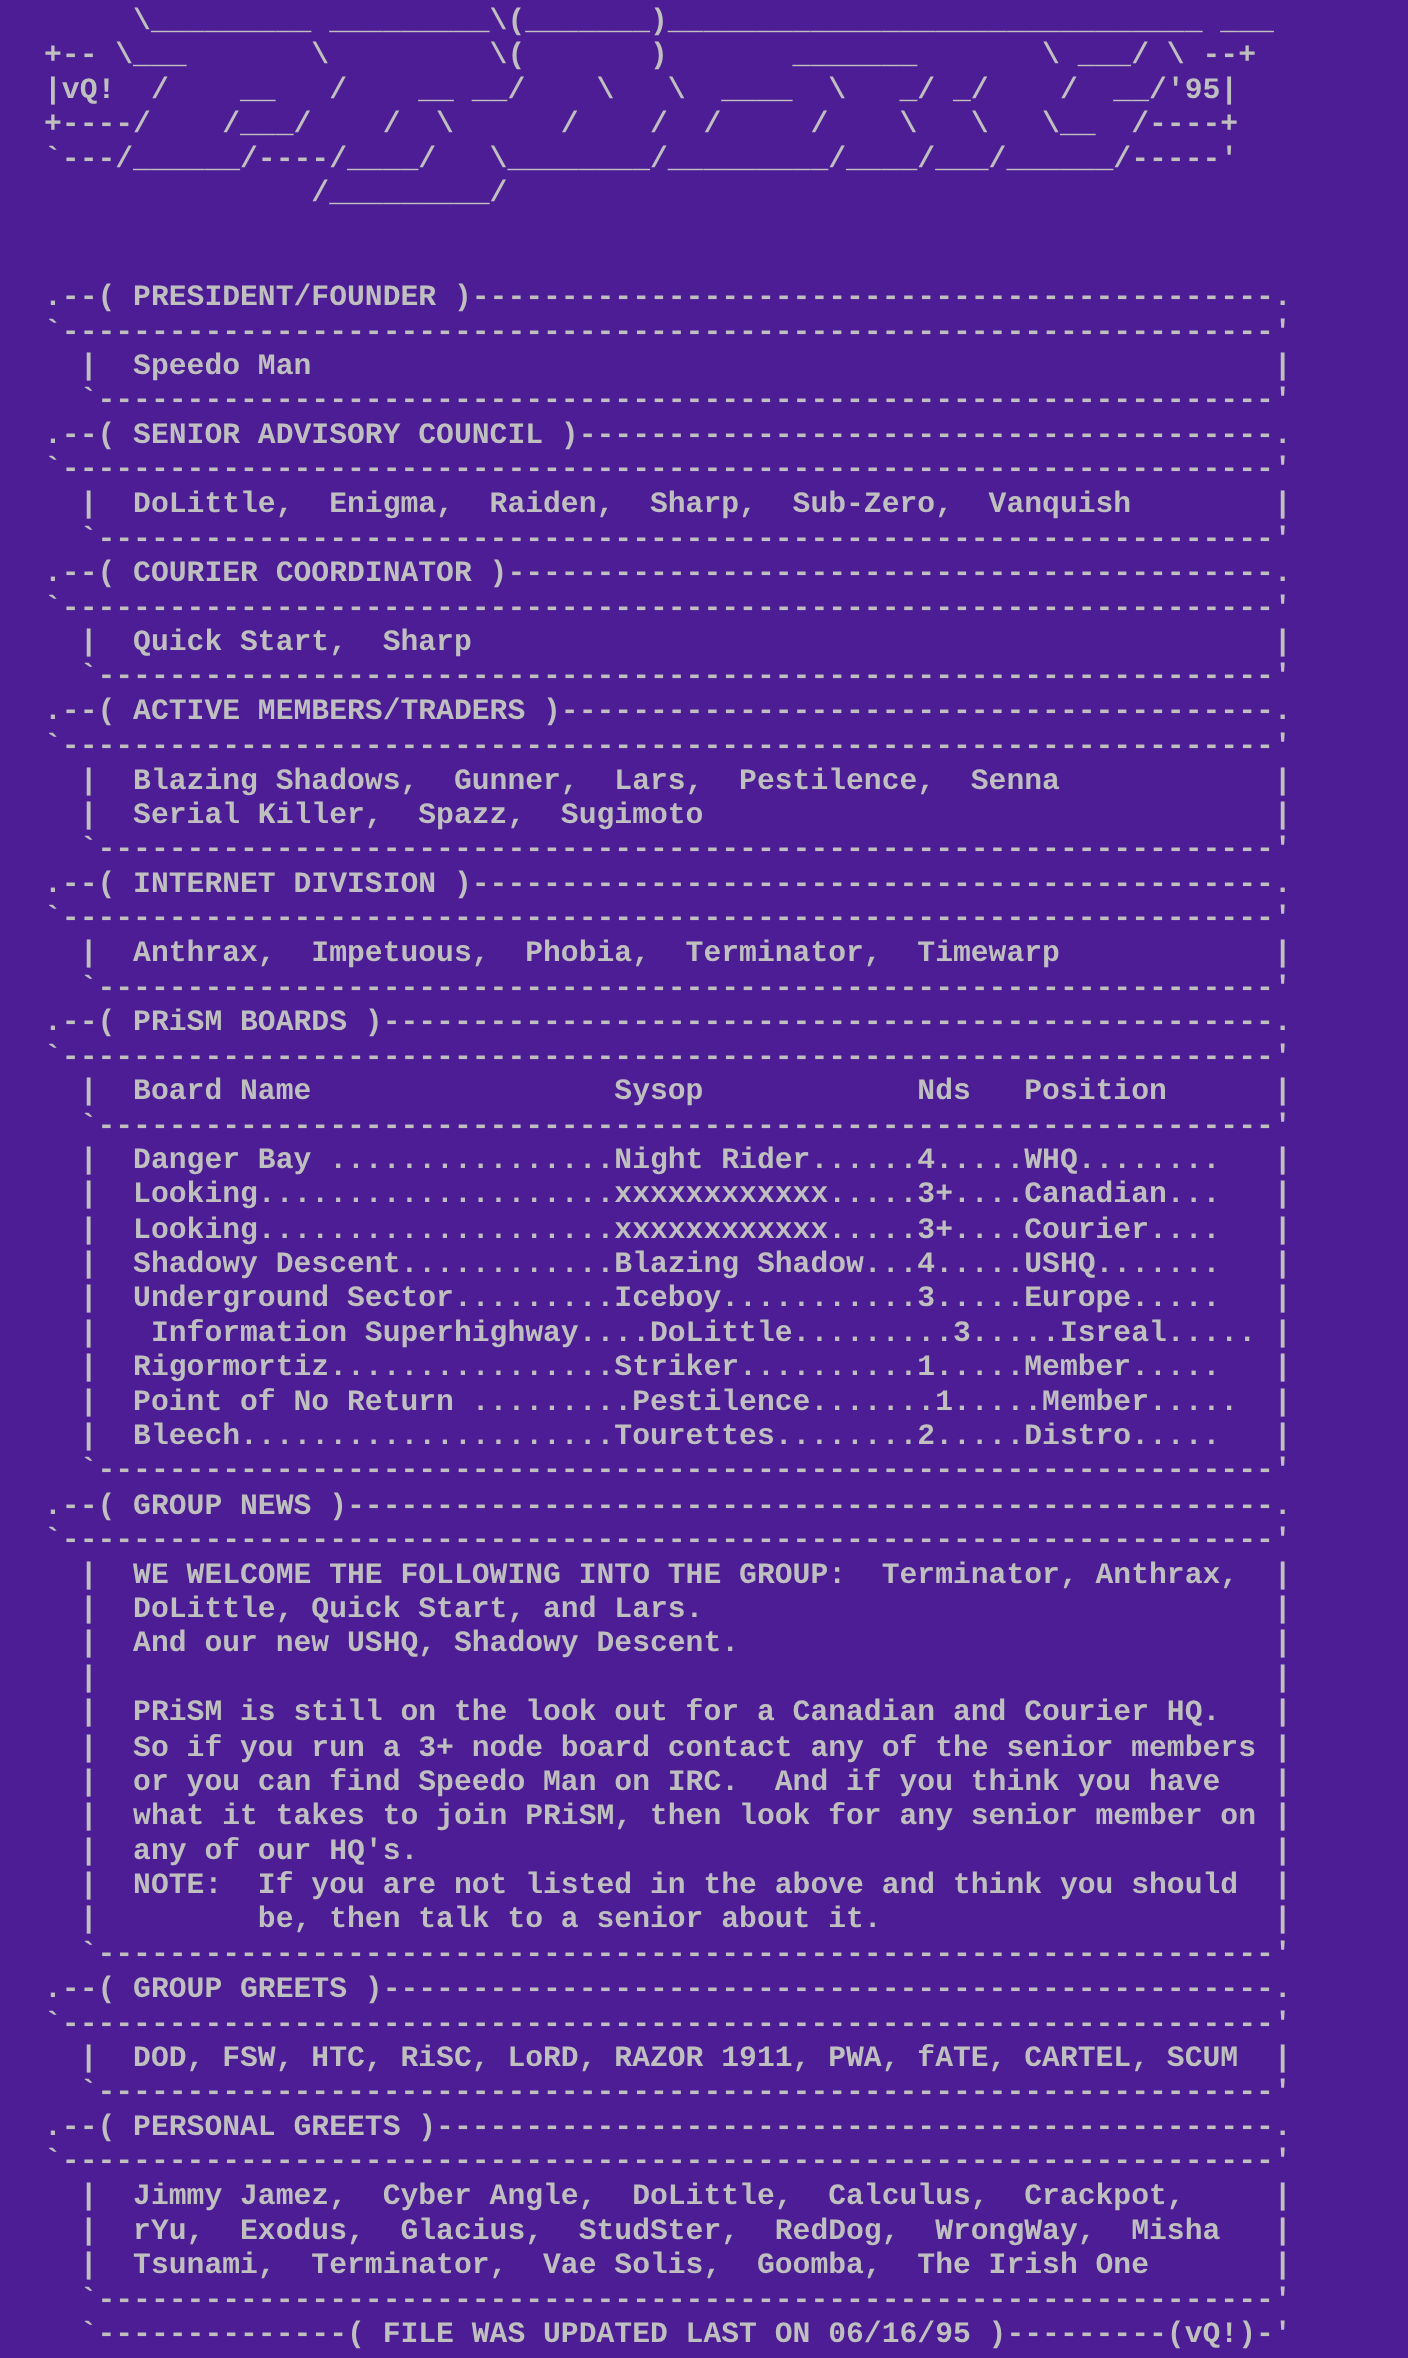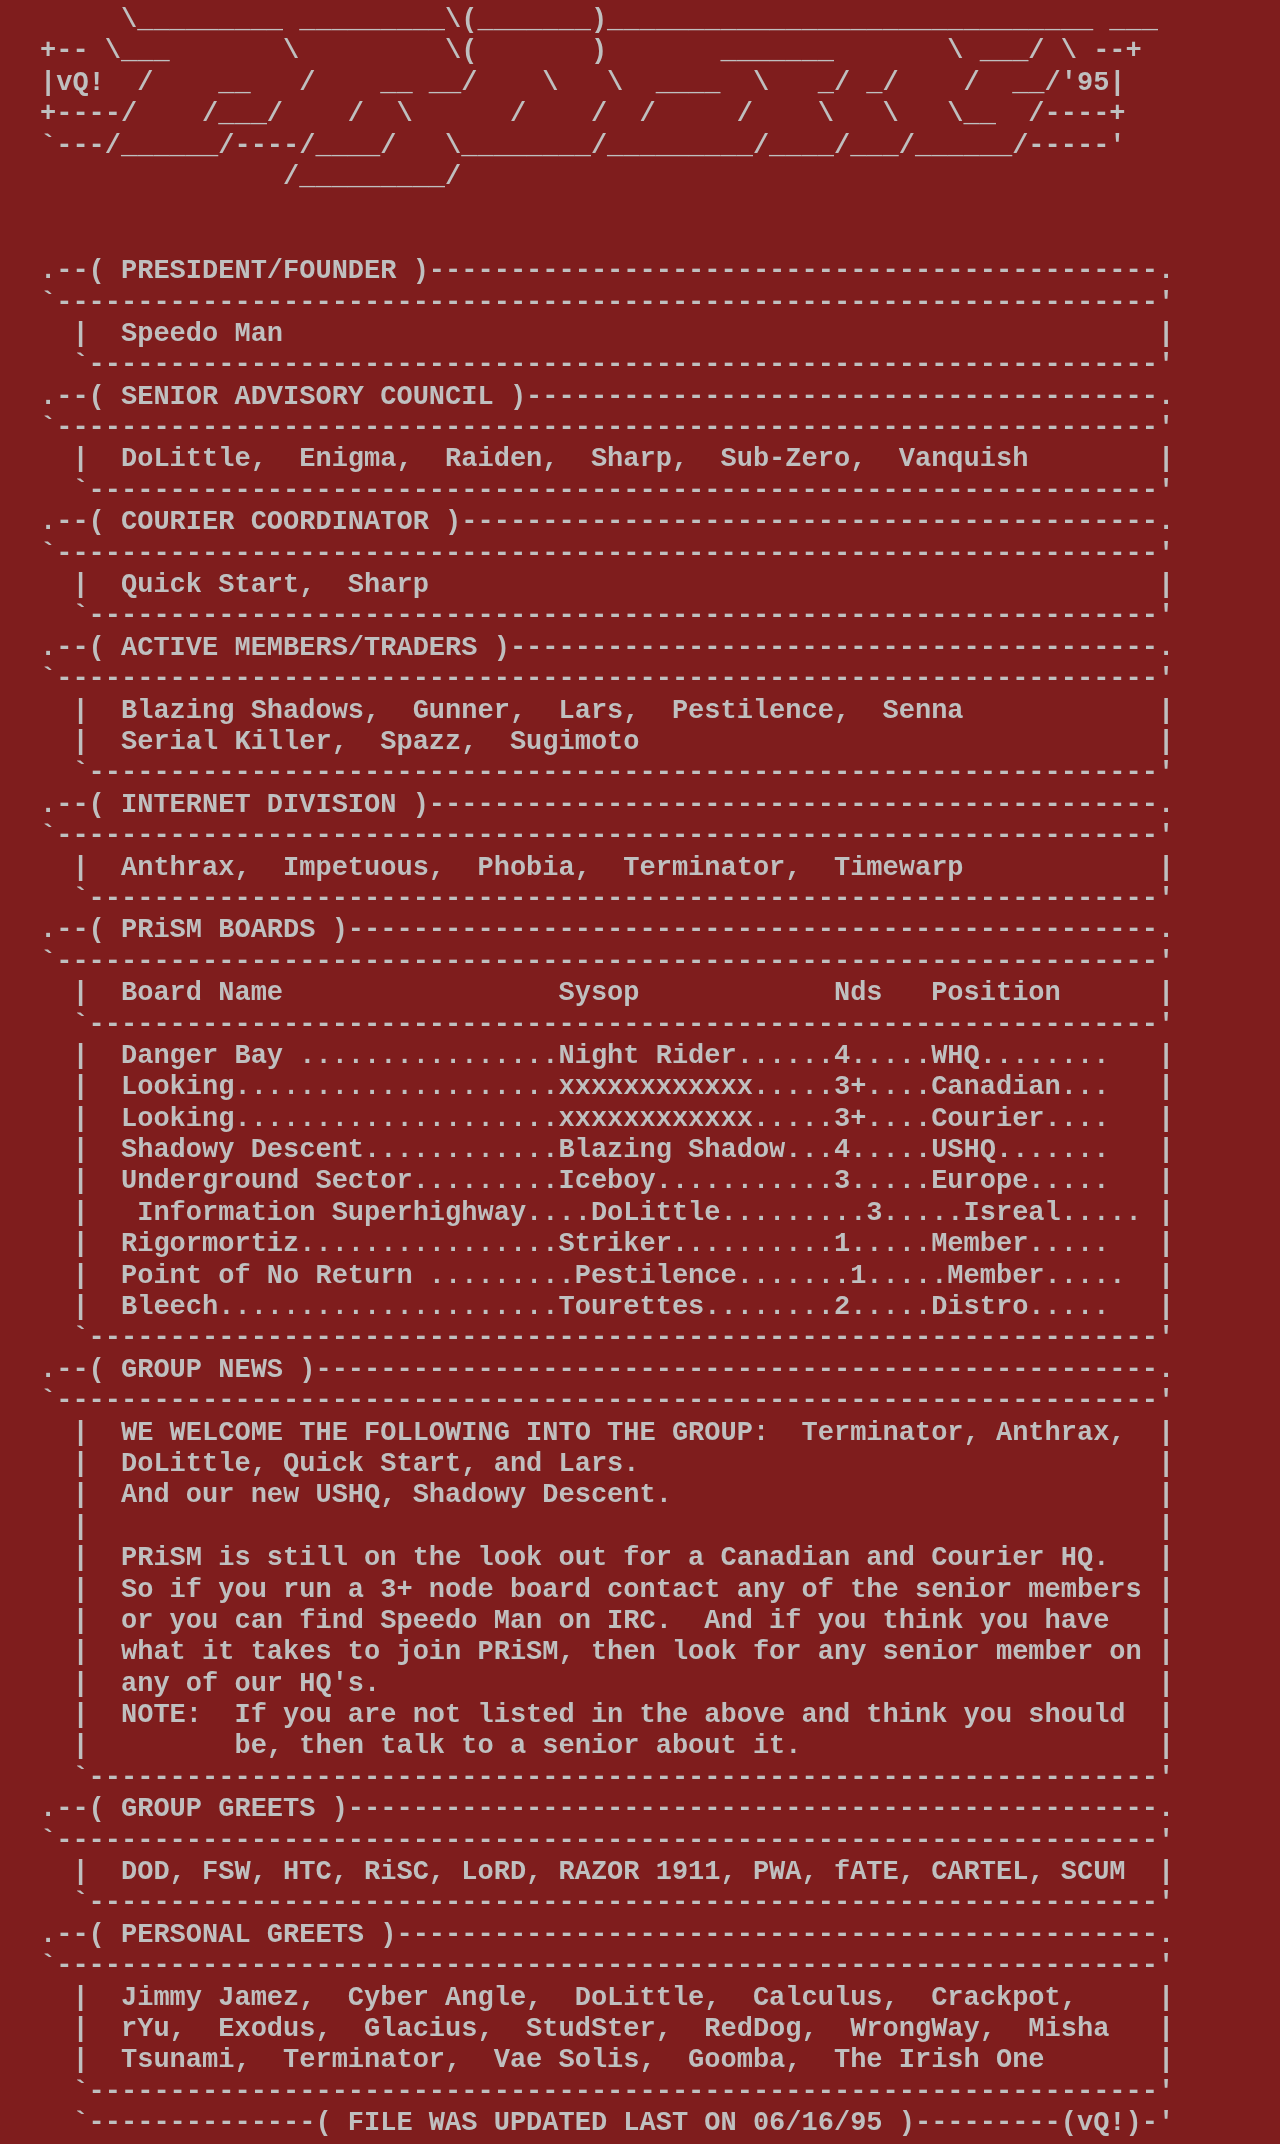--- a/index.html
+++ b/index.html
@@ -12,21 +12,21 @@
     height: 2144px;
     overflow: hidden;
     position: relative;
   }
   .screen {
     position: absolute;
     left: 0;
     top: 0;
     width: 1280px;
     height: 2144px;
-    background: #7f1d1d;
+    background: #4c1d95;
   }
   .nfo {
     position: absolute;
     left: 40px;
     top: 5px;
     font-family: "Liberation Mono", monospace;
     font-weight: bold;
     font-size: 27px;
     line-height: 31.4px;
     color: #bfbfbf;

